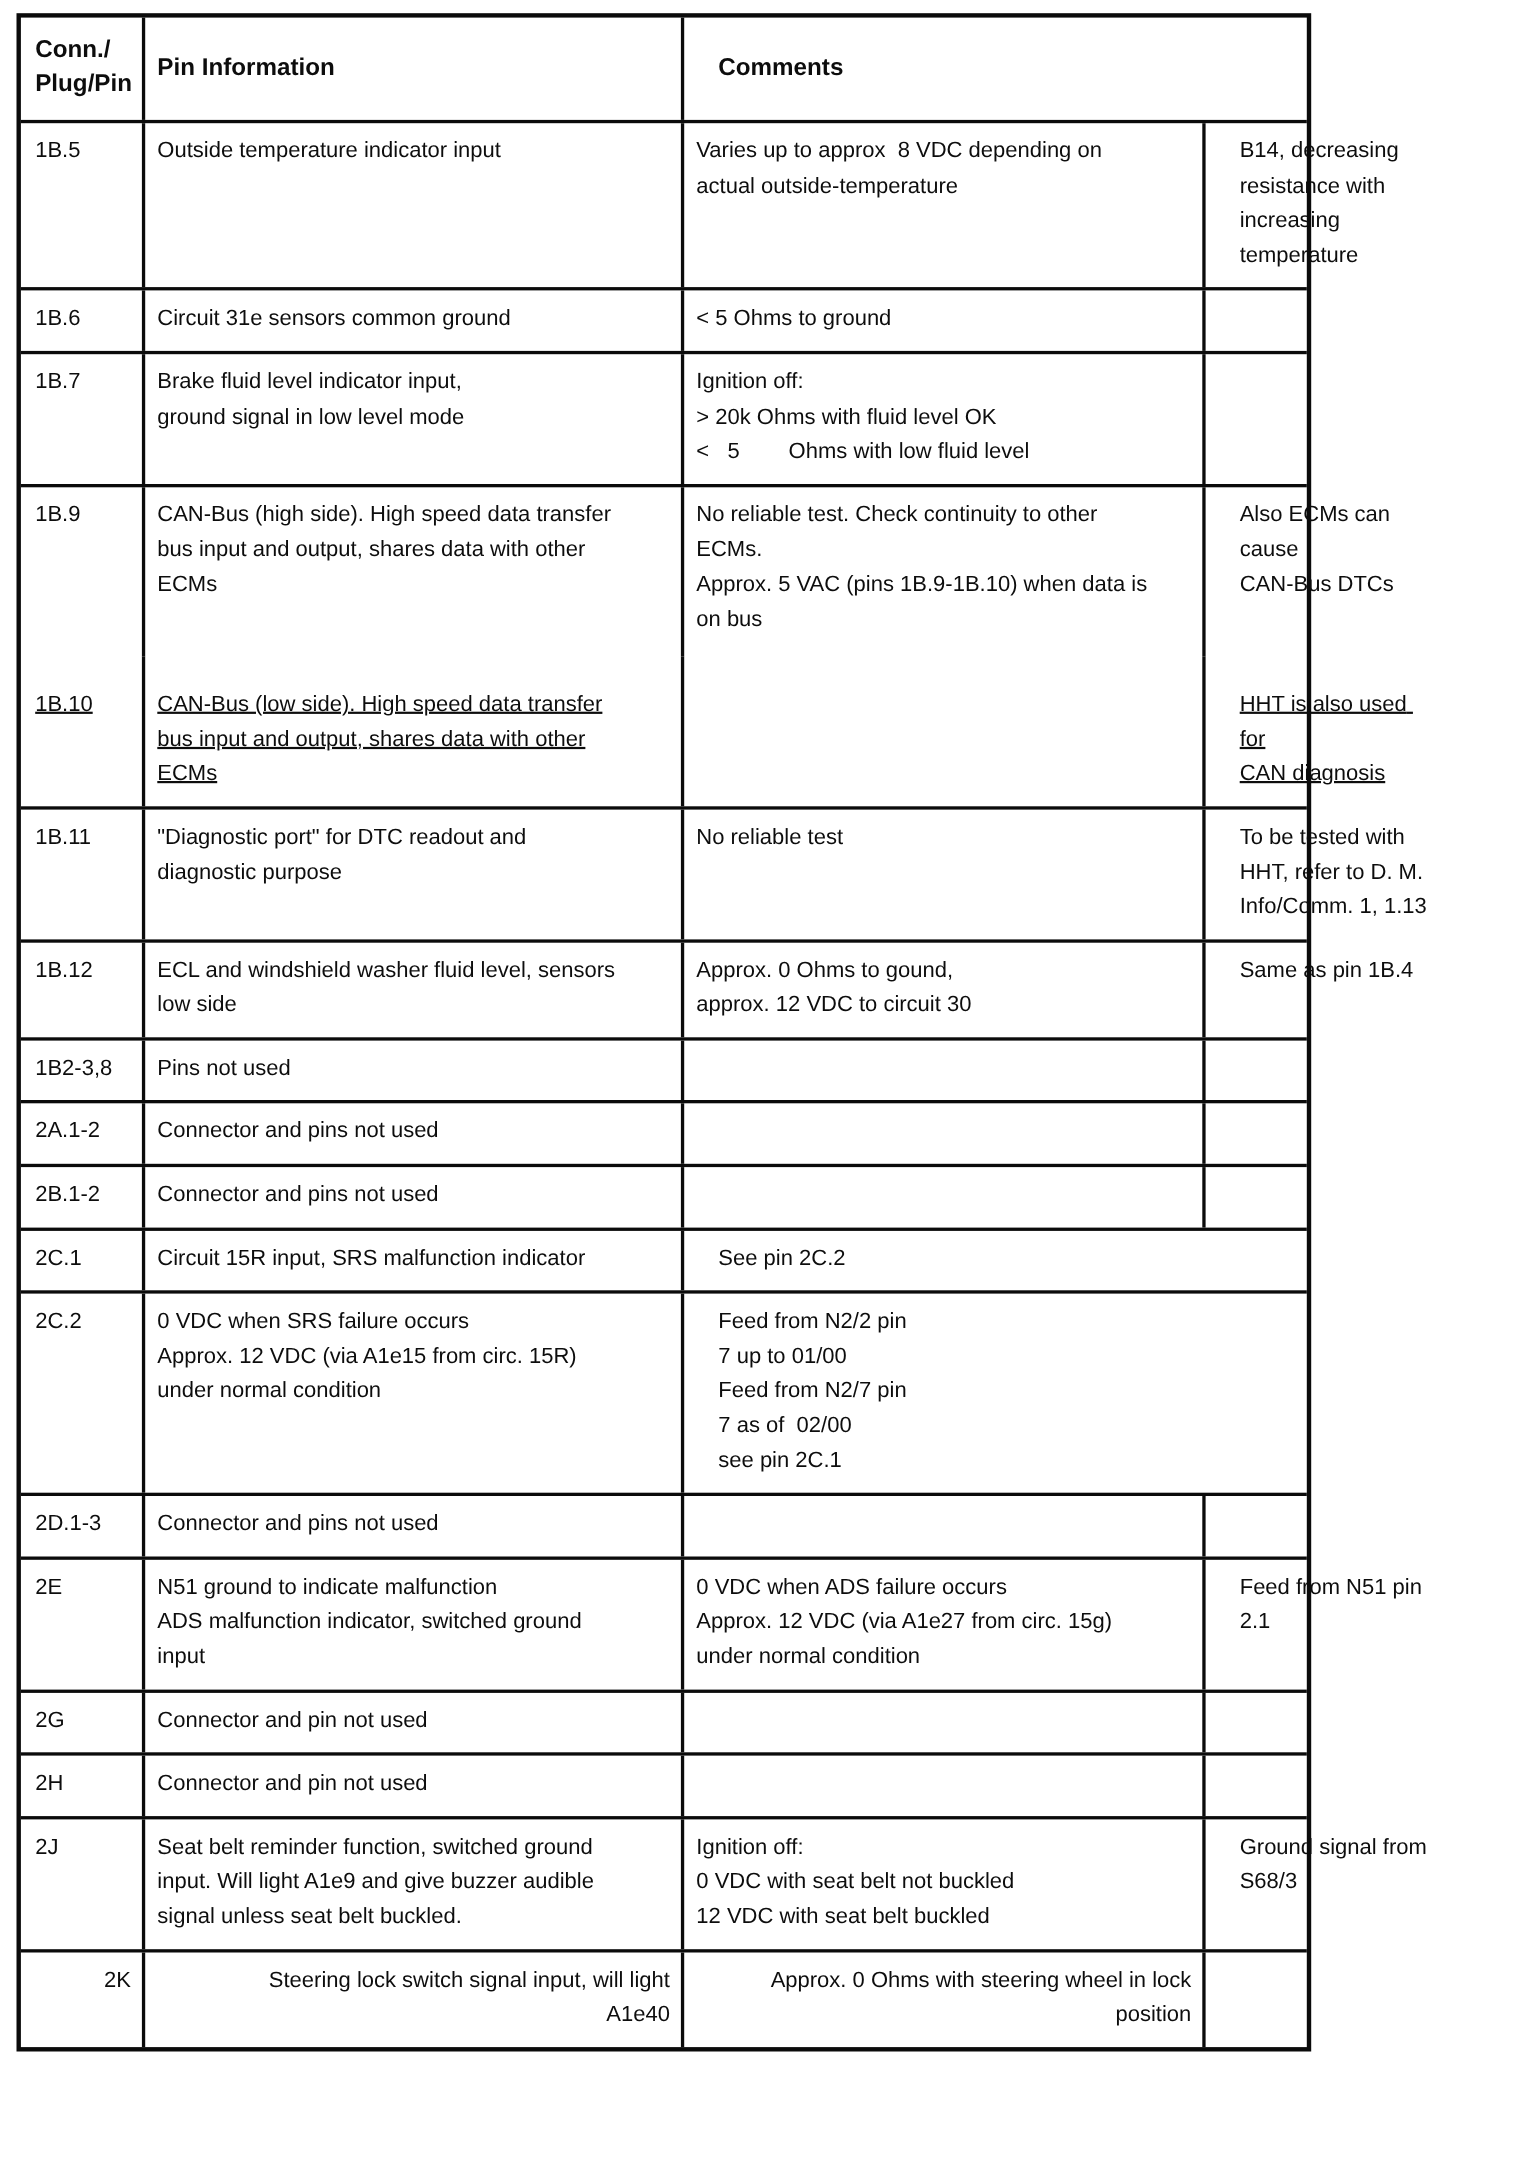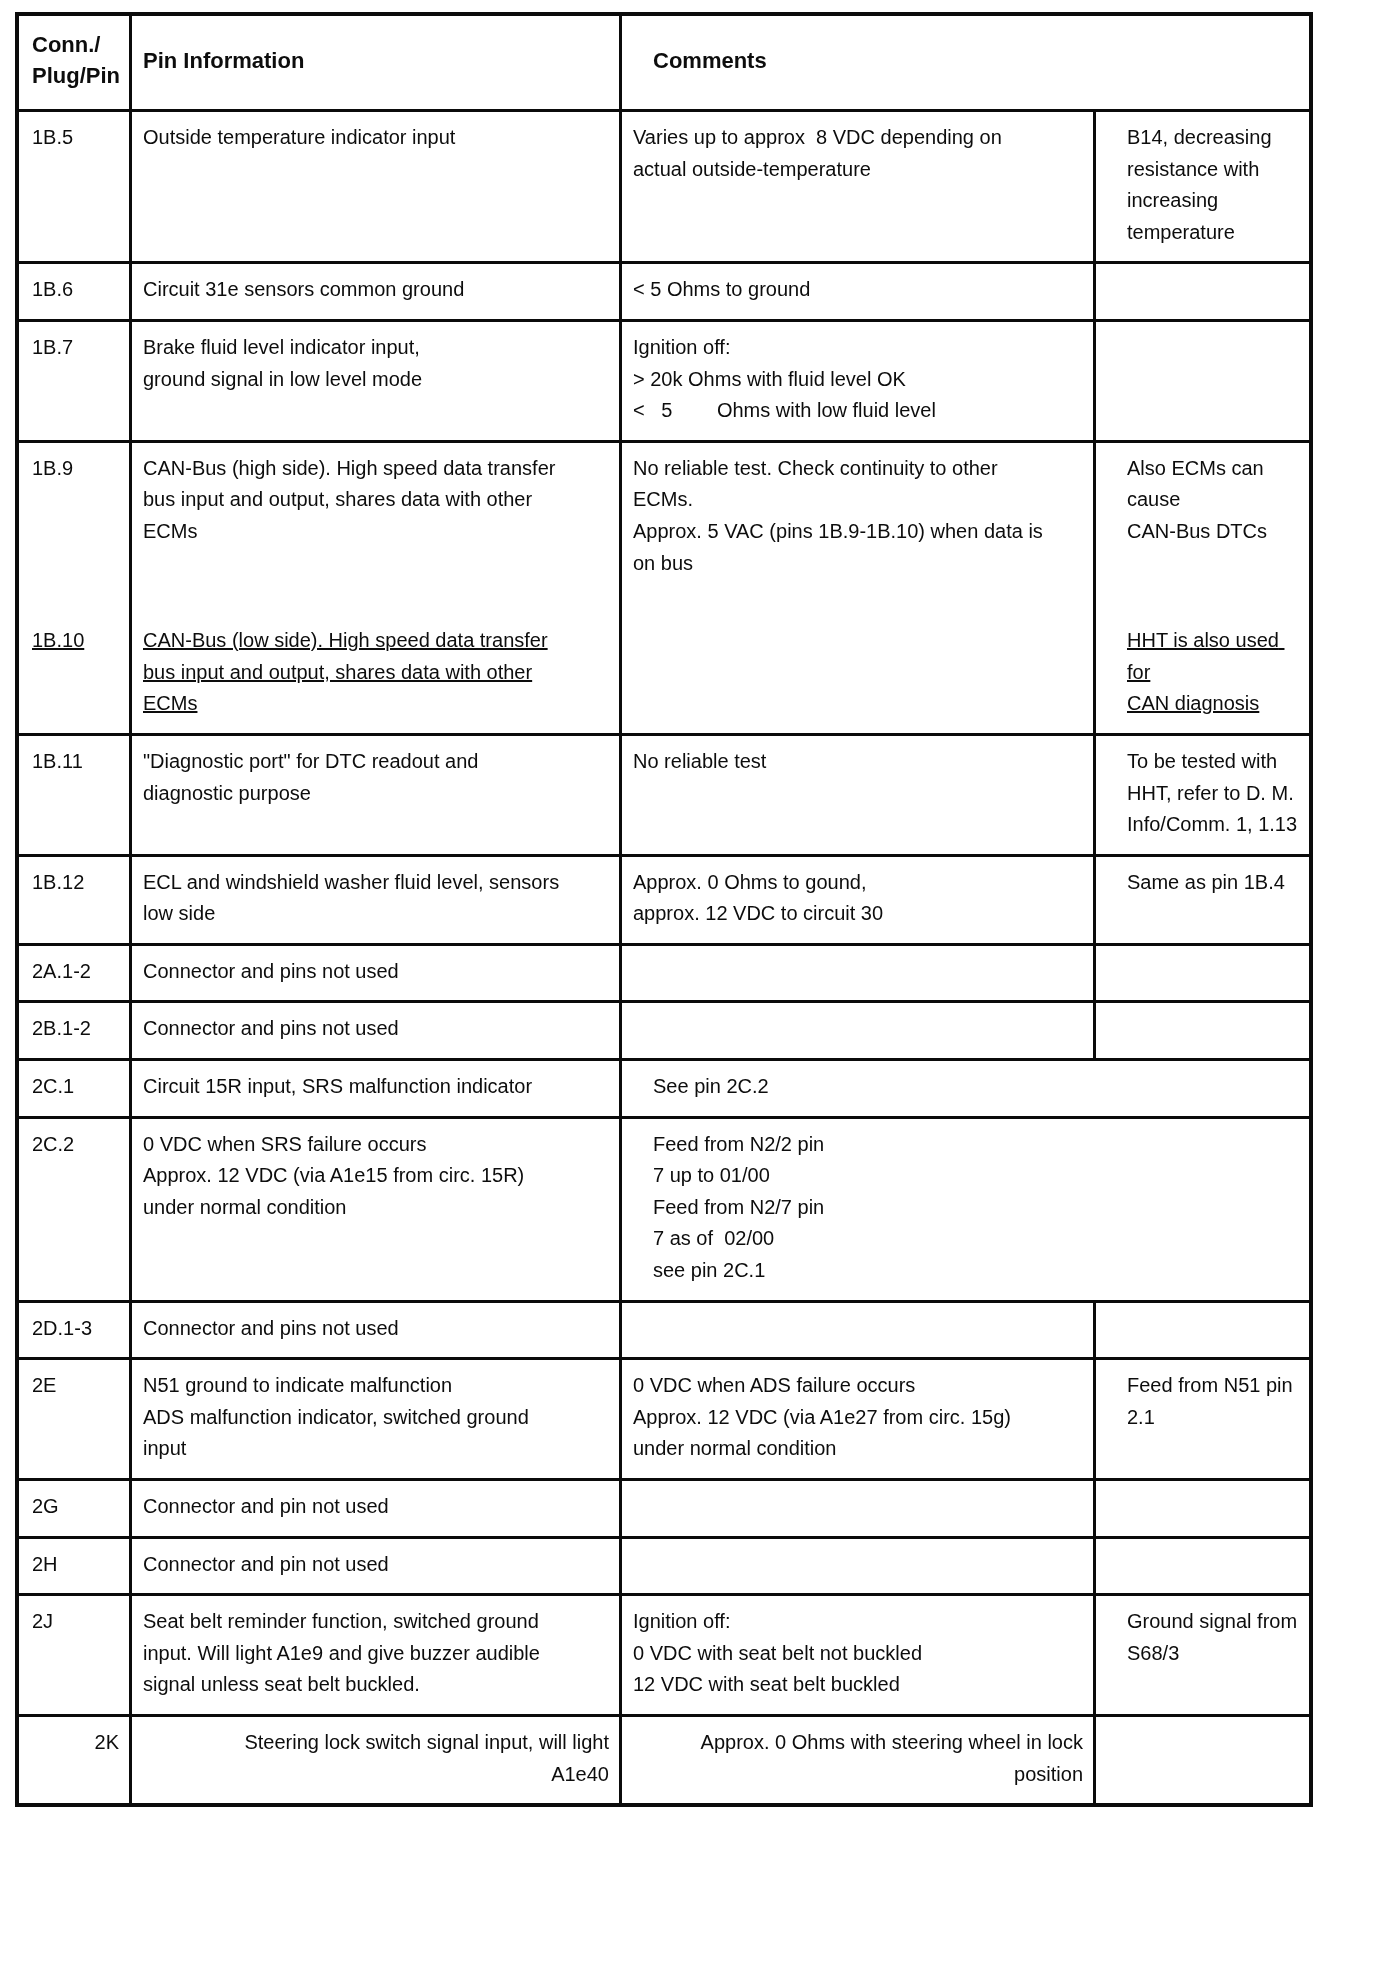--- a/index.html
+++ b/index.html
@@ -10,21 +10,21 @@
   .page {
     width: 1376px;
     min-height: 1970px;
     box-sizing: border-box;
     background: #ffffff;
     padding: 12px 0 20px 15px;
     font-family: "Liberation Sans", sans-serif;
     color: #0d0d0d;
   }
   .pin-table {
-    width: 1298px;
+    width: 1177px;
     box-sizing: border-box;
     border: 4px solid #0b0b0b;
     background: #ffffff;
   }
   .trow {
     display: grid;
     grid-template-columns: 113px 490px 474px 213px;
     border-bottom: 3px solid #0b0b0b;
   }
   .trow:last-child { border-bottom: none; text-align: right; }
@@ -121,20 +121,26 @@
         </div>
         <div class="trow">
           <div class="cell c-pin">1B.12</div>
           <div class="cell c-info">ECL and windshield washer fluid level, sensors
 low side</div>
           <div class="cell c-test">Approx. 0 Ohms to gound,
 approx. 12 VDC to circuit 30</div>
           <div class="cell c-comments">Same as pin 1B.4</div>
         </div>
         <div class="trow">
+          <div class="cell c-pin">1B2-3,8</div>
+          <div class="cell c-info">Pins not used</div>
+          <div class="cell c-test"></div>
+          <div class="cell c-comments"></div>
+        </div>
+        <div class="trow">
           <div class="cell c-pin">2A.1-2</div>
           <div class="cell c-info">Connector and pins not used</div>
           <div class="cell c-test"></div>
           <div class="cell c-comments"></div>
         </div>
         <div class="trow">
           <div class="cell c-pin">2B.1-2</div>
           <div class="cell c-info">Connector and pins not used</div>
           <div class="cell c-test"></div>
           <div class="cell c-comments"></div>

